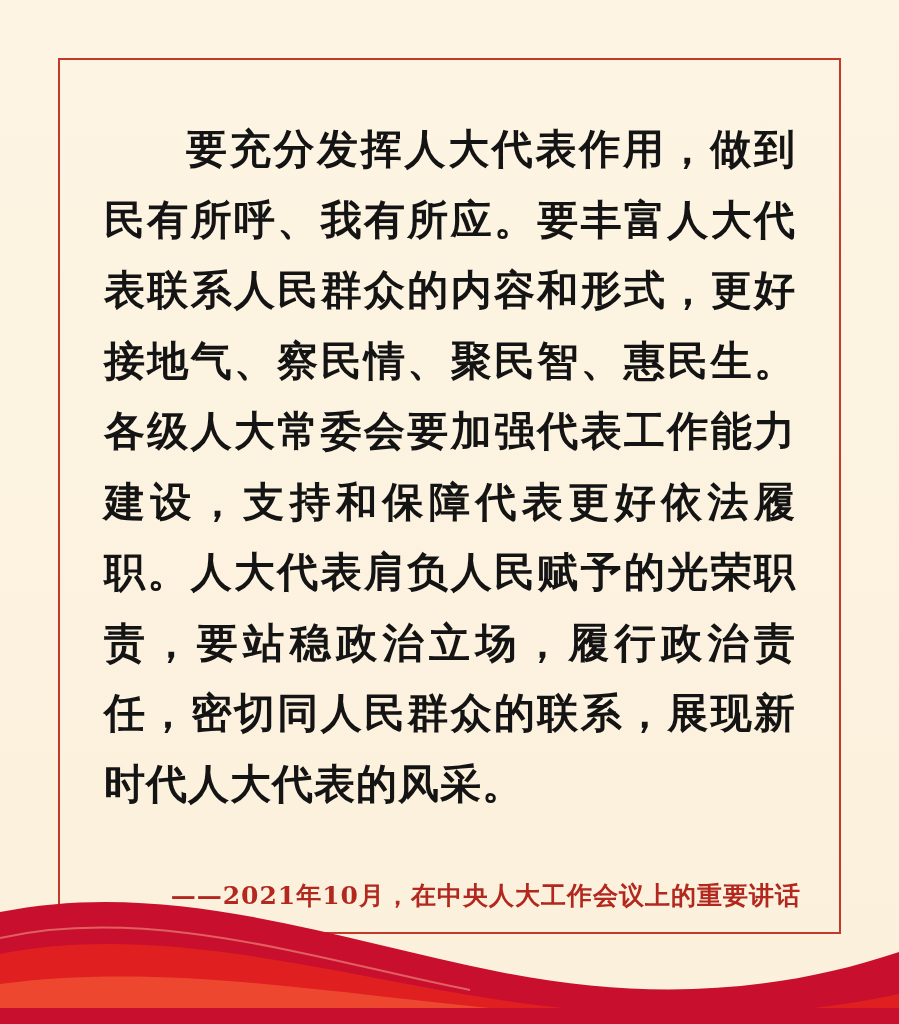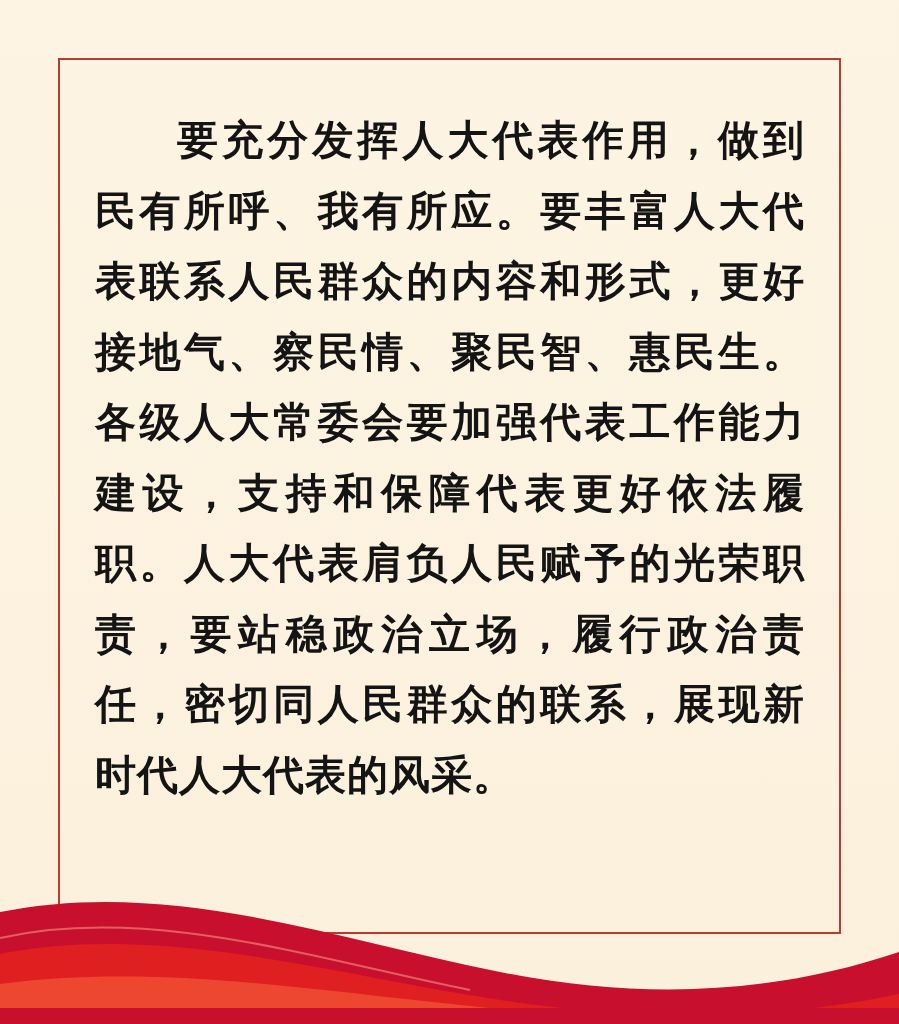--- a/index.html
+++ b/index.html
@@ -40,21 +40,21 @@
   .quote {
     font-family: "DejaVu Sans", "Liberation Sans", sans-serif;
     font-weight: 700;
     font-size: 41px;
     line-height: 1.72;
     color: #141414;
     text-indent: 2em;
     letter-spacing: 1px;
     text-align: justify;
     text-justify: inter-ideograph;
-    margin: 0;
+    margin: 9px;
   }
   .attribution {
     margin-top: 60px;
     text-align: right;
     font-family: "DejaVu Serif", "Liberation Serif", serif;
     font-weight: 700;
     font-size: 25px;
     color: #b2281f;
     letter-spacing: 1px;
     padding-right: 4px;
@@ -84,20 +84,21 @@
 </style>
 </head>
 <body>
 
 <div class="poster">
 
   <div class="frame"></div>
 
   <div class="content">
     <p class="quote">要充分发挥人大代表作用，做到民有所呼、我有所应。要丰富人大代表联系人民群众的内容和形式，更好接地气、察民情、聚民智、惠民生。各级人大常委会要加强代表工作能力建设，支持和保障代表更好依法履职。人大代表肩负人民赋予的光荣职责，要站稳政治立场，履行政治责任，密切同人民群众的联系，展现新时代人大代表的风采。</p>
+    <div class="attribution">——2021年10月，在中央人大工作会议上的重要讲话</div>
   </div>
 
   <div class="ribbon">
     <svg viewBox="0 0 899 190" preserveAspectRatio="none" xmlns="http://www.w3.org/2000/svg">
       <path d="M0,96 C150,60 320,118 470,150 C620,182 760,176 899,140 L899,190 L0,190 Z" fill="#9e0b16"></path>
       <path d="M0,78 C170,44 330,104 500,138 C650,168 780,158 899,118 L899,190 L0,190 Z" fill="#c8102e"></path>
       <path d="M0,120 C160,88 330,140 500,166 C650,188 790,184 899,160 L899,190 L0,190 Z" fill="#e02020"></path>
       <path d="M0,150 C180,126 360,166 560,180 C700,190 810,188 899,180 L899,190 L0,190 Z" fill="#f04b32" opacity="0.9"></path>
       <path d="M0,104 C150,70 320,126 470,156" fill="none" stroke="#f7a08a" stroke-width="2" opacity="0.55"></path>
     </svg>

